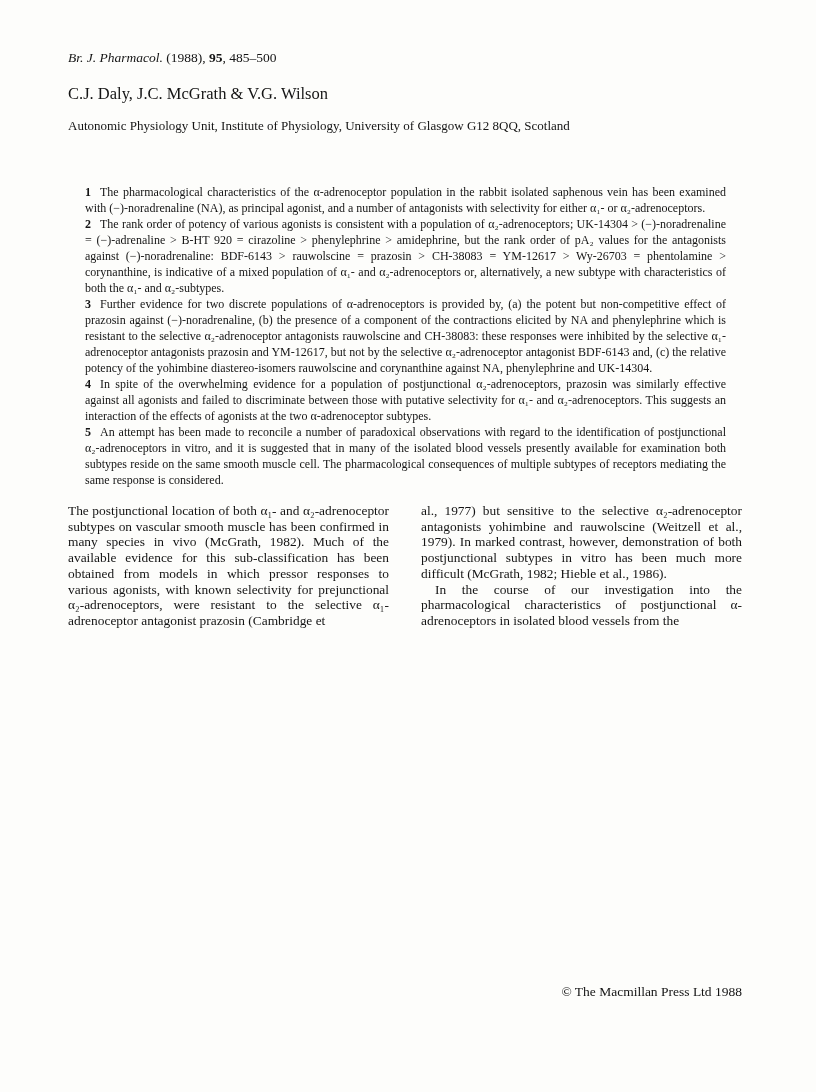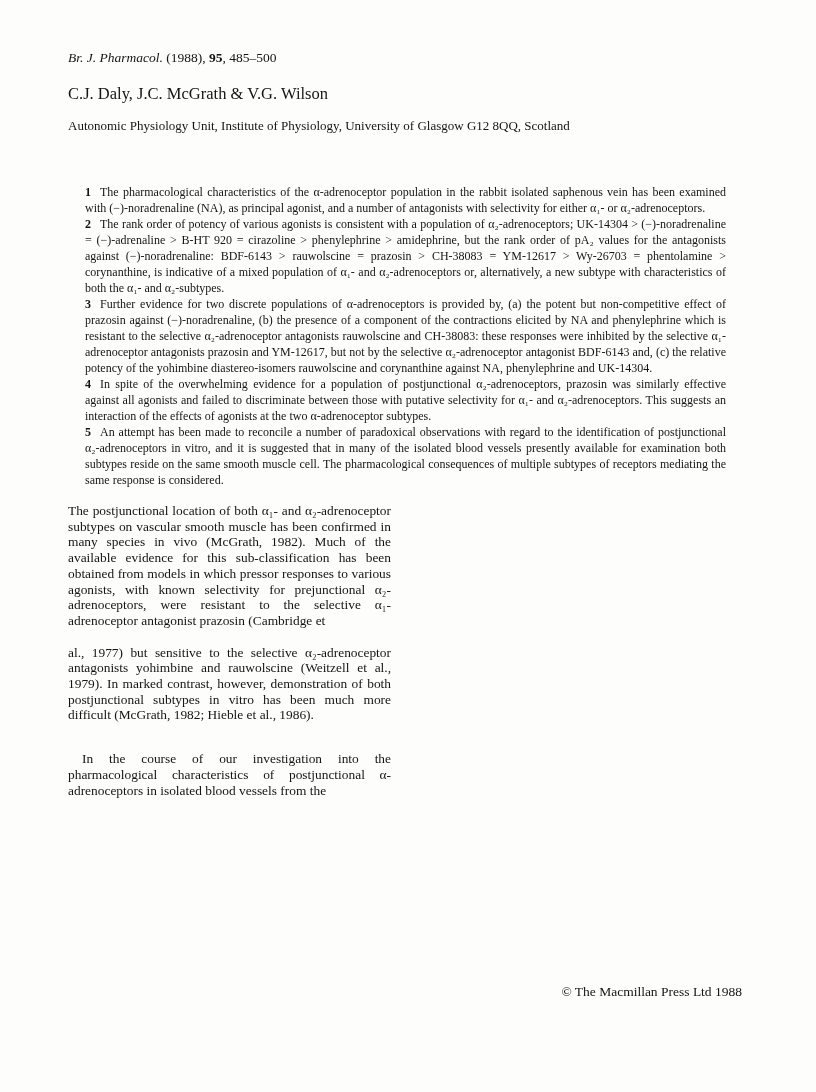--- a/index.html
+++ b/index.html
@@ -34,29 +34,29 @@
     margin: 50px 30px 0 17px;
     font-size: 12px;
     line-height: 16px;
     text-align: justify;
   }
   .abstract p { margin: 0; }
   .abstract .num { font-weight: bold; padding-right: 9px; }
 
   .intro-heading { margin: 46px 0 0 0; font-size: 14px; font-weight: bold; }
 
-  .columns { display: flex; gap: 16px; margin-top: 15px; width: 674px; flex-direction: column; }
+  .columns { display: flex; gap: 32px; margin-top: 15px; width: 674px; }
   .col {
     width: 323px;
     font-size: 13.4px;
     line-height: 15.7px;
     text-align: justify;
   }
   .col p { margin: 0; }
-  .col p.indent { text-indent: 14px; margin-top: 28px; }
+  .col p.indent { text-indent: 14px; }
 
   .copyright {
     position: absolute;
     top: 984px;
     right: 74px;
     margin: 0;
     font-size: 13.5px;
     text-align: center;
   }
 </style>

